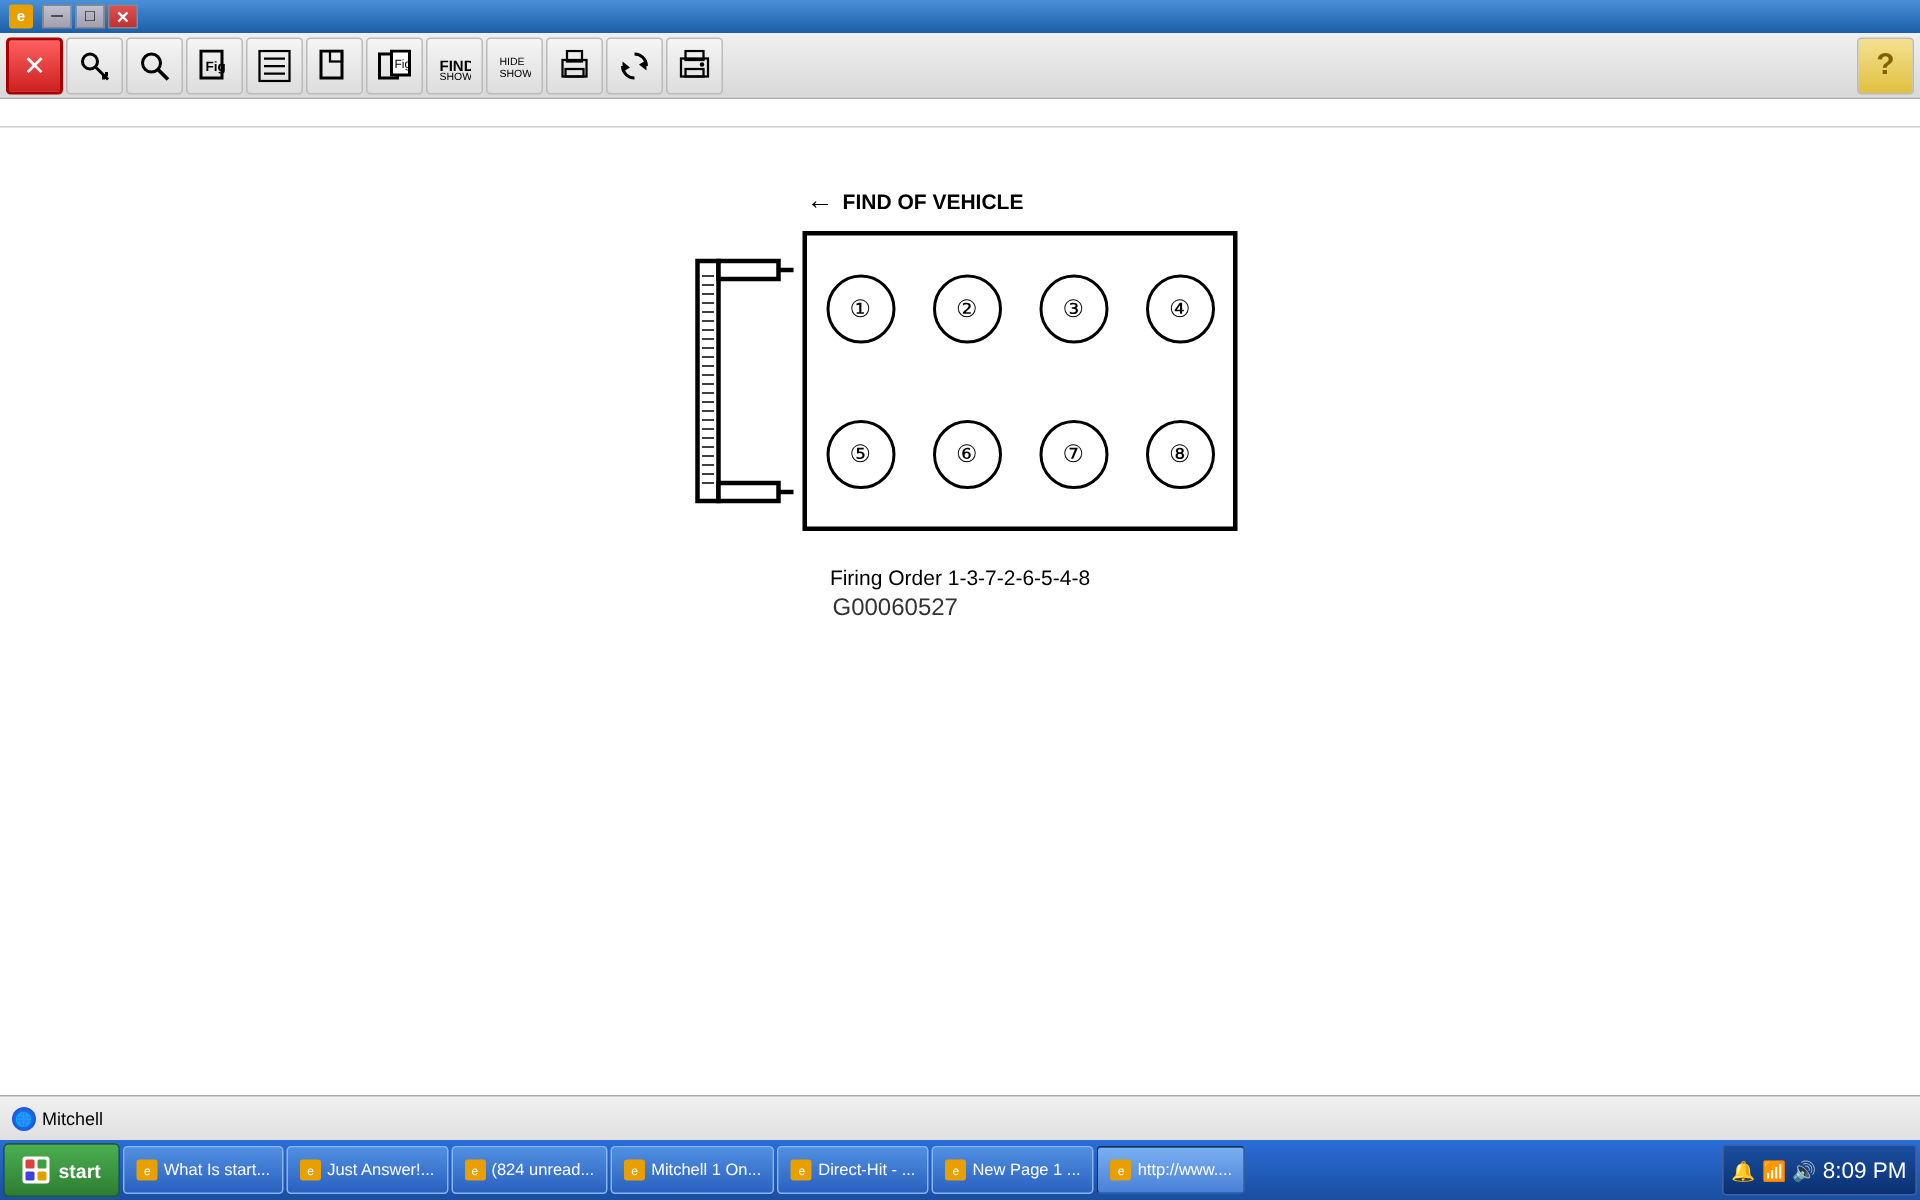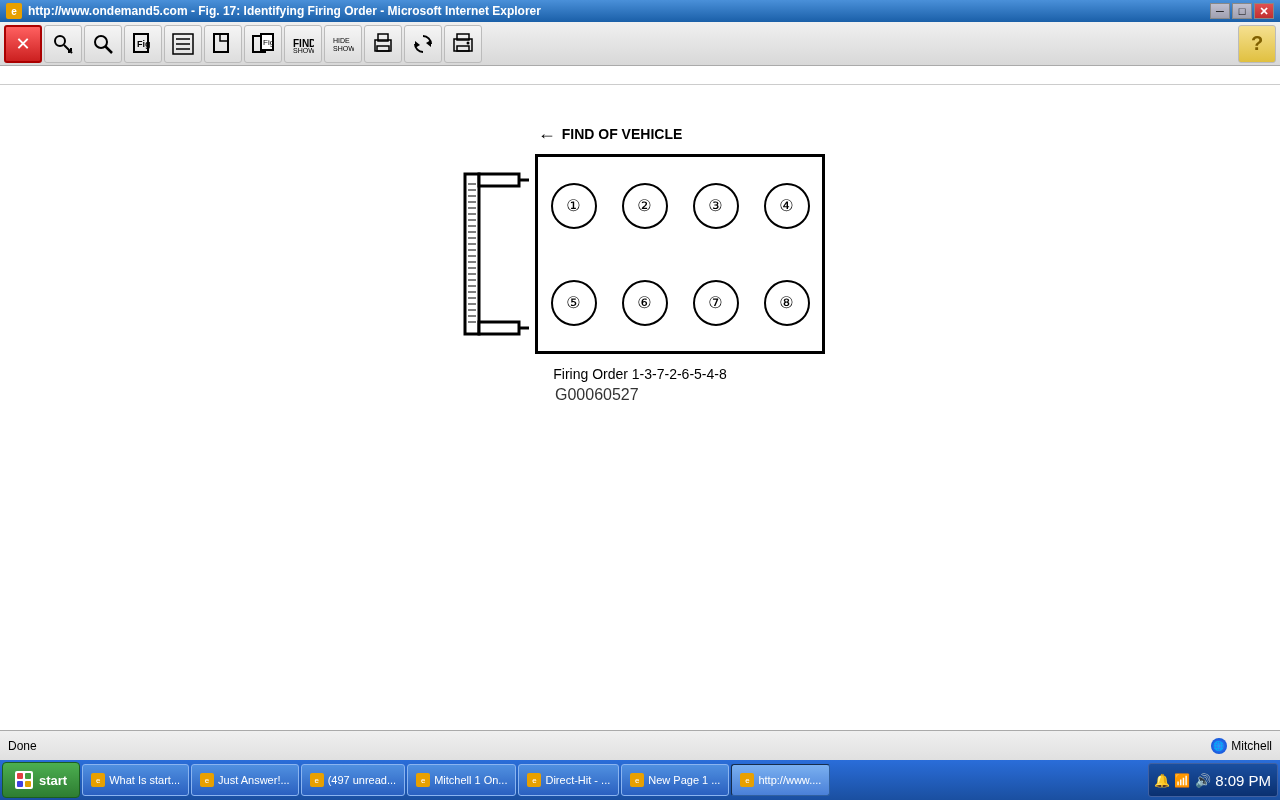--- a/index.html
+++ b/index.html
@@ -135,21 +135,21 @@
       width: 46px; height: 46px;
       border: 2px solid black;
       border-radius: 50%;
       display: flex; align-items: center; justify-content: center;
       font-size: 16px;
       font-weight: normal;
       background: white;
     }
 
     .firing-order-text {
-      margin-top: 12px;
+      margin-top: 23px;
       font-size: 14px;
     }
     .part-number {
       font-size: 16px;
       color: #333;
       margin-top: 4px;
       align-self: flex-start;
       margin-left: 100px;
     }
 
@@ -257,21 +257,20 @@
     .tray-time { font-size: 15px; color: white; }
 
     
     .crankshaft-svg { margin-right: 0; }
   </style>
 </head>
 <body>
 
 <div class="title-bar">
   <div class="title-bar-icon">e</div>
-  <span class="title-bar-text">http://www.ondemand5.com - Fig. 17: Identifying Firing Order - Microsoft Internet Explorer</span>
   <div class="title-bar-buttons">
     <div class="title-bar-btn">─</div>
     <div class="title-bar-btn">□</div>
     <div class="title-bar-btn close">✕</div>
   </div>
 </div>
 
 <div class="toolbar">
   <div class="toolbar-btn" style="background:linear-gradient(to bottom,#ff6060,#cc2020);color:white;border:2px solid #aa0000;">✕</div>
   <div class="toolbar-btn" title="Key">
@@ -433,21 +432,20 @@
         </div>
       </div>
     </div>
 
     <div class="firing-order-text">Firing Order 1-3-7-2-6-5-4-8</div>
     <div class="part-number">G00060527</div>
   </div>
 </div>
 
 <div class="status-bar">
-  <span class="status-done">Done</span>
   <div class="status-internet">
     <div class="internet-icon">🌐</div>
     <span>Mitchell</span>
   </div>
 </div>
 
 <div class="taskbar">
   <div class="start-btn">
     <div class="start-windows-icon">
       <div class="win-quad"></div>
@@ -461,21 +459,21 @@
   <div class="taskbar-item">
     <div class="taskbar-item-icon">e</div>
     <span>What Is start...</span>
   </div>
   <div class="taskbar-item">
     <div class="taskbar-item-icon">e</div>
     <span>Just Answer!...</span>
   </div>
   <div class="taskbar-item">
     <div class="taskbar-item-icon">e</div>
-    <span>(497 unread...</span>
+    <span>(824 unread...</span>
   </div>
   <div class="taskbar-item">
     <div class="taskbar-item-icon">e</div>
     <span>Mitchell 1 On...</span>
   </div>
   <div class="taskbar-item">
     <div class="taskbar-item-icon">e</div>
     <span>Direct-Hit - ...</span>
   </div>
   <div class="taskbar-item">

